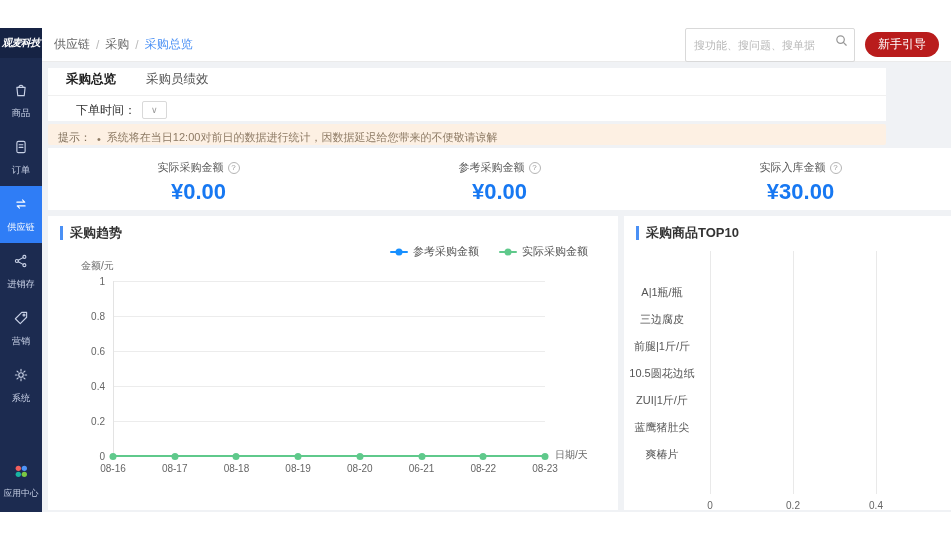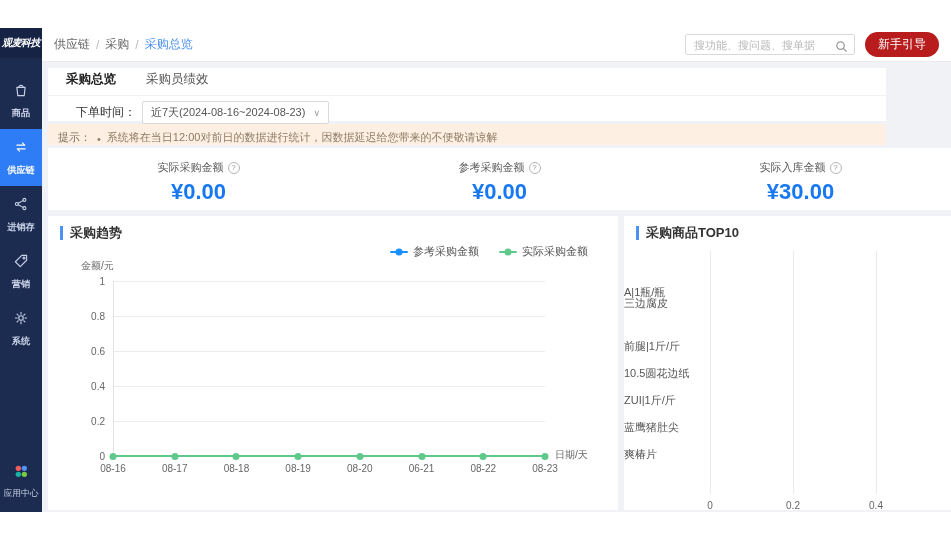--- a/index.html
+++ b/index.html
@@ -6,40 +6,40 @@
   html,body { background:#fff; }
   .page { position:relative; width:951px; height:551px; background:#fff;
           font-family:"Liberation Sans", sans-serif; overflow:hidden; }
 
   
   .sidebar { position:absolute; left:0; top:28px; width:42px; height:484px;
              background:#1c2b50; color:#c8d1e6; display:flex; flex-direction:column; }
   .logo { height:30px; line-height:30px; text-align:center; font-size:10px;
           font-style:italic; font-weight:bold; color:#fff; background:#162344;
           letter-spacing:-0.5px; white-space:nowrap; overflow:hidden; }
-  .side-nav { flex:1 1 auto; display:flex; flex-direction:column; padding-top:14px;font-weight:bold; }
+  .side-nav { flex:1 1 auto; display:flex; flex-direction:column; padding-top:14px; }
   .side-item { display:flex; flex-direction:column; align-items:center; gap:3px;
                padding:9px 0; cursor:pointer; }
   .side-item .lbl { font-size:10px; transform:scale(0.92); white-space:nowrap; }
   .side-item svg { width:18px; height:18px; stroke:currentColor; fill:none;
                    stroke-width:1.5; stroke-linecap:round; stroke-linejoin:round; }
   .side-item.active { background:#2f7df6; color:#fff; }
   .side-bottom { padding:10px 0 12px; display:flex; flex-direction:column; align-items:center; gap:3px; cursor:pointer; }
   .side-bottom .lbl { font-size:10px; transform:scale(0.88); white-space:nowrap; }
 
   
   .header { position:absolute; left:42px; top:28px; right:0; height:34px; background:#fff;
             border-bottom:1px solid #ebebeb; display:flex; align-items:center;
             justify-content:space-between; padding:0 12px; }
   .crumbs { font-size:12px; color:#666; display:flex; gap:6px; align-items:center; }
   .crumbs .sep { color:#bbb; }
   .crumbs .current { color:#4a90f5; }
   .header-right { display:flex; align-items:center; gap:10px; }
   .searchbox { position:relative; }
-  .searchbox input { width:170px; height:21px; border:1px solid #d9d9d9; border-radius:2px;
+  .searchbox input { width:170px; height:34px; border:1px solid #d9d9d9; border-radius:2px;
                      padding:0 26px 0 8px; font-size:11px; color:#333; outline:none;
                      font-family:"Liberation Sans",sans-serif; }
   .searchbox input::placeholder { color:#b8b8b8; }
   .search-ic { position:absolute; right:6px; top:5px; width:15px; height:15px; }
   .guide-btn { height:25px; border:none; border-radius:13px; background:#b91c1c; color:#fff;
                font-size:12px; padding:0 13px; cursor:pointer; font-family:"Liberation Sans",sans-serif; }
 
   
   .content { position:absolute; left:42px; top:62px; right:0; height:450px; background:#f0f2f5; }
   .tabs-panel { position:absolute; left:6px; top:6px; width:838px; height:53px; background:#fff; }
@@ -89,38 +89,45 @@
   .xtick { position:absolute; top:calc(100% + 7px); transform:translateX(-50%);
            font-size:10px; color:#666; white-space:nowrap; }
   .axis-title-y { position:absolute; left:-32px; top:-22px; font-size:10px; color:#666; white-space:nowrap; }
   .axis-title-x { position:absolute; left:calc(100% + 10px); bottom:-6px; font-size:10px; color:#666; white-space:nowrap; }
   .series-line { position:absolute; left:0; right:0; bottom:-1px; height:2px; border-radius:1px; }
   .dot { position:absolute; width:7px; height:7px; border-radius:50%; bottom:-4px; transform:translateX(-50%); }
 
   
   #top10-plot { position:absolute; left:0; top:35px; right:0; bottom:0; }
   .vgrid { position:absolute; top:0; width:1px; background:#e9e9e9; }
-  .cat { position:absolute; left:0; width:76px; text-align:left; font-size:11px; color:#555;
+  .cat { position:absolute; left:0; width:76px; text-align:center; font-size:11px; color:#555;
          transform:translateY(-50%); white-space:nowrap; }
   .xtick2 { position:absolute; transform:translateX(-50%); font-size:10px; color:#666; }
 </style>
 </head>
 <body>
 
 <div class="page">
 
   <aside class="sidebar">
     <div class="logo">观麦科技</div>
     <nav class="side-nav">
       <div class="side-item">
         <span><svg viewBox="0 0 24 24">
               <path d="M6.5 8.5h11L16.3 19.5H7.7L6.5 8.5z"></path>
               <path d="M9.3 8.5a2.7 2.7 0 0 1 5.4 0"></path>
             </svg></span>
         <span class="lbl">商品</span>
+      </div>
+      <div class="side-item">
+        <span><svg viewBox="0 0 24 24">
+              <rect x="6.5" y="4.5" width="11" height="15" rx="2"></rect>
+              <path d="M9.5 9h5M9.5 12.5h5"></path>
+            </svg></span>
+        <span class="lbl">订单</span>
       </div>
       <div class="side-item active">
         <span><svg viewBox="0 0 24 24">
               <path d="M6.5 9.5h10.5M17 9.5l-3-3M17.5 14.5H7M7 14.5l3 3"></path>
             </svg></span>
         <span class="lbl">供应链</span>
       </div>
       <div class="side-item">
         <span><svg viewBox="0 0 24 24">
               <circle cx="6.5" cy="12" r="2"></circle>
@@ -181,21 +188,20 @@
   <main class="content">
 
     <div class="tabs-panel">
       <div class="tabs">
         <div class="tab active">采购总览</div>
         <div class="tab">采购员绩效</div>
       </div>
       <div class="filter-row">
         <span class="filter-label">下单时间：</span>
         <span class="select-box">
-          <span>近7天(2024-08-16~2024-08-23)</span>
           <span class="caret">∨</span>
         </span>
       </div>
     </div>
 
     <div class="notice">
       <span class="prefix">提示：</span>
       <span class="bullet">•</span>
       <span>系统将在当日12:00对前日的数据进行统计，因数据延迟给您带来的不便敬请谅解</span>
     </div>
@@ -279,21 +285,21 @@
       <section class="card card-right">
         <div class="card-title">采购商品TOP10</div>
         <div id="top10-plot">
             <div class="vgrid" style="left: 86px; height: 243px;"></div>
             <div class="xtick2" style="left: 86px; top: 249px;">0</div>
             <div class="vgrid" style="left: 169px; height: 243px;"></div>
             <div class="xtick2" style="left: 169px; top: 249px;">0.2</div>
             <div class="vgrid" style="left: 252px; height: 243px;"></div>
             <div class="xtick2" style="left: 252px; top: 249px;">0.4</div>
             <div class="cat" style="top: 41px;">A|1瓶/瓶</div>
-            <div class="cat" style="top: 52px;">三边腐皮</div>
+            <div class="cat" style="top: 68px;">三边腐皮</div>
             <div class="cat" style="top: 95px;">前腿|1斤/斤</div>
             <div class="cat" style="top: 122px;">10.5圆花边纸</div>
             <div class="cat" style="top: 149px;">ZUI|1斤/斤</div>
             <div class="cat" style="top: 176px;">蓝鹰猪肚尖</div>
             <div class="cat" style="top: 203px;">爽椿片</div>
           </div>
       </section>
     </div>
 
   </main>

